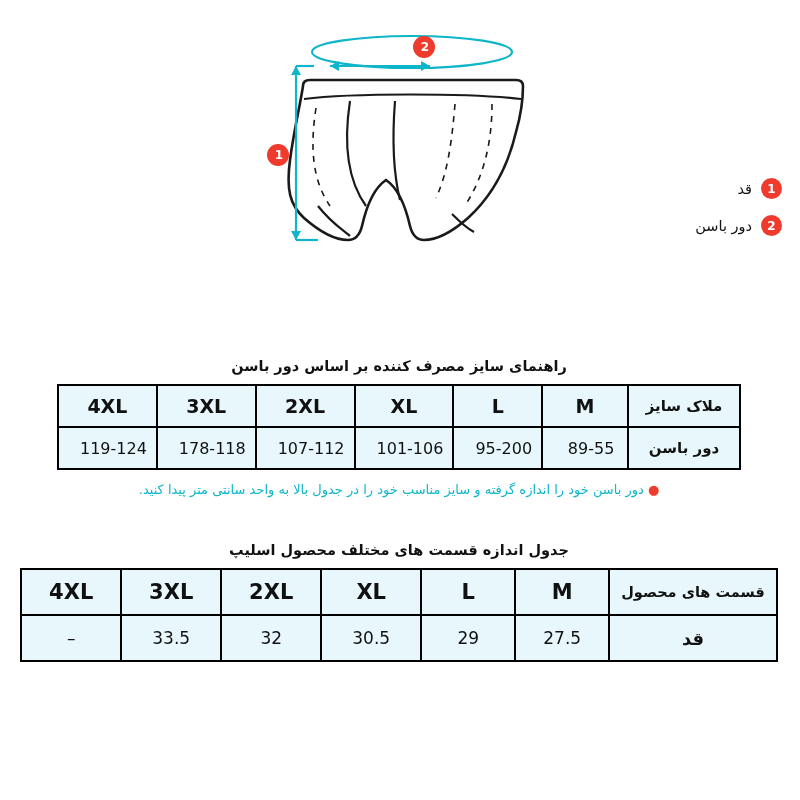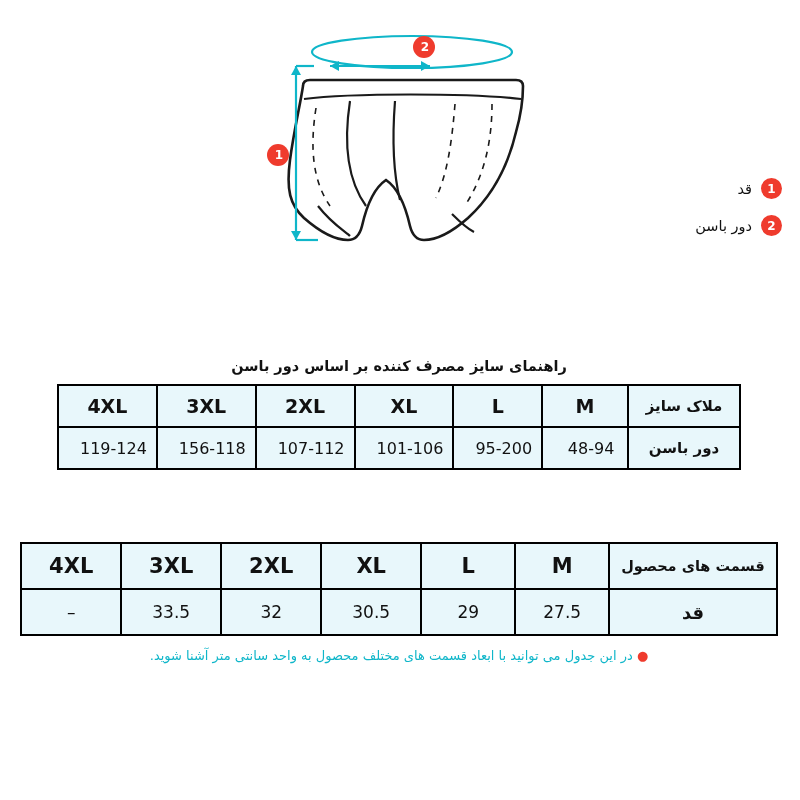--- a/index.html
+++ b/index.html
@@ -163,34 +163,39 @@
       <td class="hdr" style="width:92px;">ملاک سایز</td>
       <td class="head-cell" style="width:66px;">M</td>
       <td class="head-cell" style="width:66px;">L</td>
       <td class="head-cell" style="width:74px;">XL</td>
       <td class="head-cell" style="width:74px;">2XL</td>
       <td class="head-cell" style="width:74px;">3XL</td>
       <td class="head-cell" style="width:74px;">4XL</td>
     </tr>
     <tr>
       <td class="hdr">دور باسن</td>
-      <td class="val">48-94</td>
+      <td class="val">89-55</td>
       <td class="val">95-200</td>
       <td class="val">101-106</td>
       <td class="val">107-112</td>
-      <td class="val">156-118</td>
+      <td class="val">178-118</td>
       <td class="val">119-124</td>
     </tr>
   </tbody>
     </table>
   <div class="notes">
+    <div class="note">
+      <span class="dot">●</span>
+      <span>دور باسن خود را اندازه گرفته و سایز مناسب خود را در جدول بالا به واحد سانتی متر پیدا کنید.</span>
+    </div>
   </div>
 </div>
 
 <div class="section" style="top:542px;">
+  <div class="sec-title">جدول اندازه قسمت های مختلف محصول اسلیپ</div>
   <table class="sizetable t2">
     <tbody>
         <tr>
       <td class="hdr" style="width:110px;">قسمت های محصول</td>
       <td class="head-cell" style="width:70px;">M</td>
       <td class="head-cell" style="width:70px;">L</td>
       <td class="head-cell" style="width:76px;">XL</td>
       <td class="head-cell" style="width:76px;">2XL</td>
       <td class="head-cell" style="width:76px;">3XL</td>
       <td class="head-cell" style="width:76px;">4XL</td>
@@ -199,19 +204,13 @@
       <td class="hdr" style="font-size:18px;">قد</td>
       <td class="val">27.5</td>
       <td class="val">29</td>
       <td class="val">30.5</td>
       <td class="val">32</td>
       <td class="val">33.5</td>
       <td class="val">–</td>
     </tr>
   </tbody>
     </table>
-  <div class="notes">
-    <div class="note">
-      <span class="dot">●</span>
-      <span>در این جدول می توانید با ابعاد قسمت های مختلف محصول به واحد سانتی متر آشنا شوید.</span>
-    </div>
-  </div>
 </div>
 
 </body></html>

